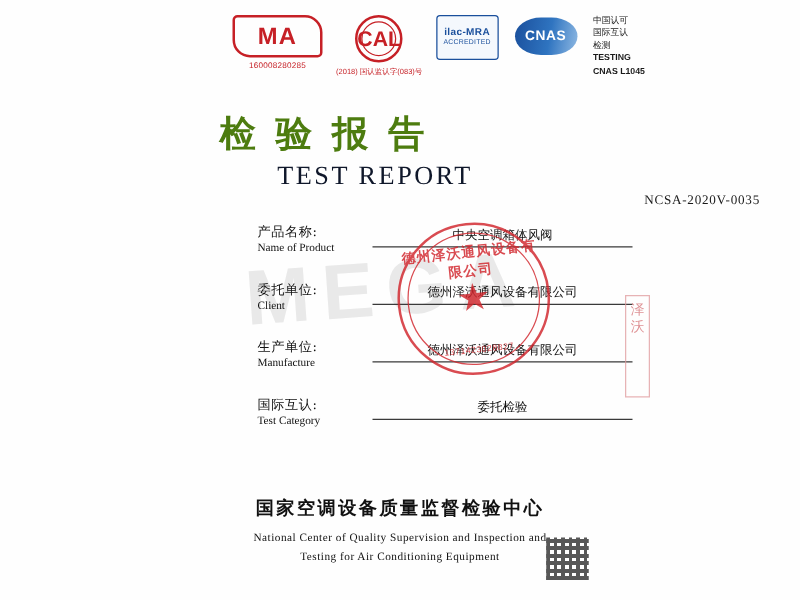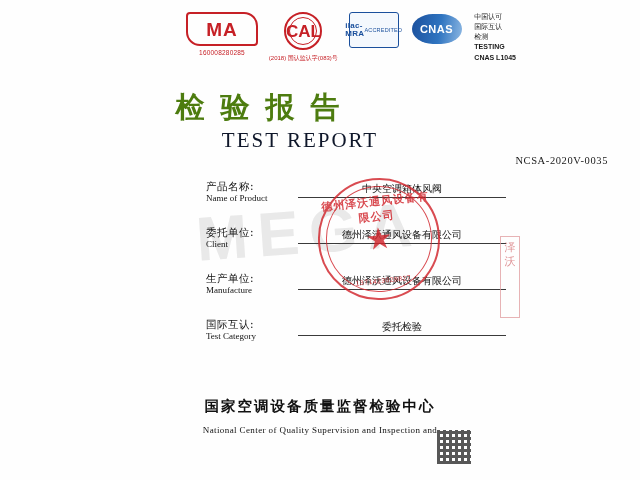--- a/index.html
+++ b/index.html
@@ -96,21 +96,21 @@
     white-space: nowrap;
   }
 
   
   .ilac-logo {
     width: 48px;
     height: 34px;
     border: 1.5px solid #1a4f9c;
     border-radius: 3px;
     display: flex;
-    flex-direction: row;
+    flex-direction: column;
     align-items: center;
     justify-content: center;
     color: #1a4f9c;
     background: #f4f8fd;
   }
   .ilac-top {
     font-family: "Liberation Sans", sans-serif;
     font-size: 8px;
     font-weight: bold;
     letter-spacing: 0.3px;
@@ -463,17 +463,18 @@
     <div class="seal-arc">德州泽沃通风设备有限公司</div>
     <div class="seal-star">★</div>
     <div class="seal-code">1371423028827</div>
   </div>
 
   <div class="side-stamp">泽沃</div>
 
   <div class="footer">
     <div class="footer-cn">国家空调设备质量监督检验中心</div>
     <div class="footer-en1">National Center of Quality Supervision and Inspection and</div>
+    <div class="footer-en2">Testing for Air Conditioning Equipment</div>
   </div>
 
   <div class="qr"></div>
 
 </div>
 
 </body></html>

